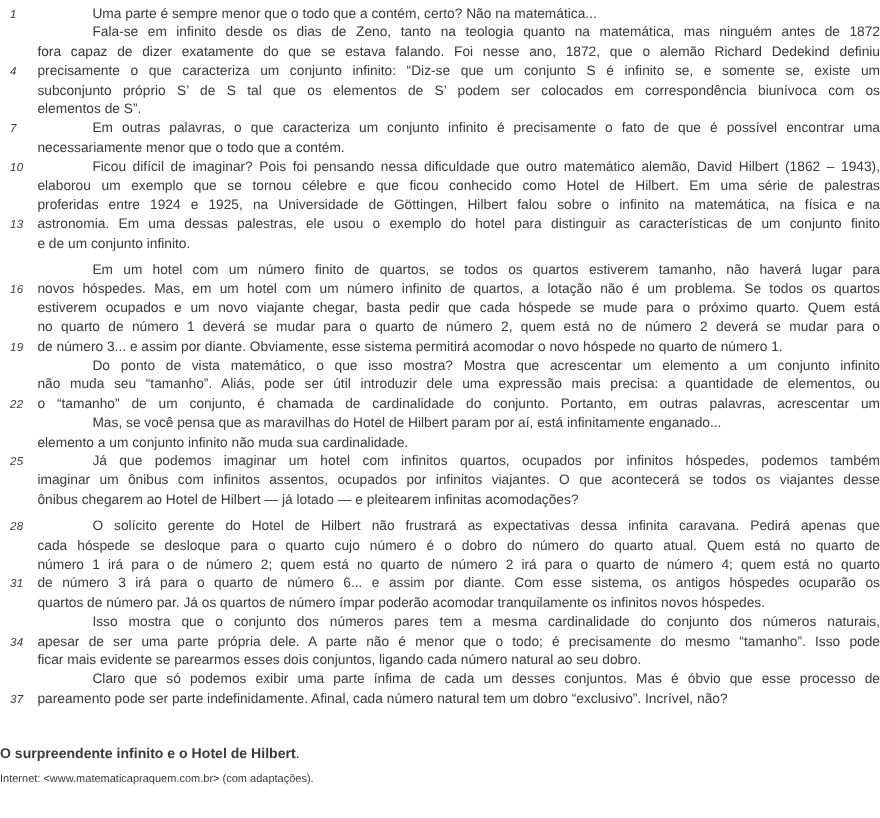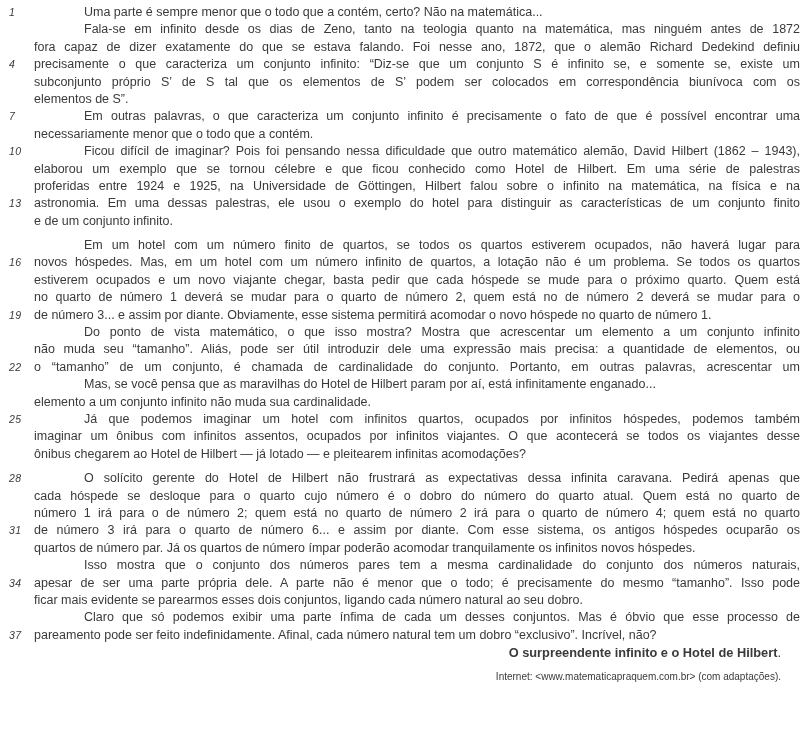--- a/index.html
+++ b/index.html
@@ -40,22 +40,22 @@
     padding-right: 0;
     font-size: 12.5px;
     line-height: 17.4px;
     text-align: justify;
     text-align-last: left;
     white-space: normal;
   }
   .ltext.stretch { text-align-last: justify; }
   .ltext.indent { text-indent: 50px; }
   .credit {
+    margin-top: 32px;
     padding-right: 19px;
-    text-align: right;
   }
   .credit-title {
     font-size: 12.8px;
     line-height: 17px;
   }
   .credit-title .ct-bold { font-weight: bold; }
   .credit-source {
     margin-top: 7px;
     font-size: 10px;
     line-height: 17px;
@@ -113,21 +113,21 @@
       <div class="line-row">
         <span class="lnum">13</span>
         <div class="ltext stretch">astronomia. Em uma dessas palestras, ele usou o exemplo do hotel para distinguir as características de um conjunto finito</div>
       </div>
       <div class="line-row">
         <span class="lnum"></span>
         <div class="ltext">e de um conjunto infinito.</div>
       </div>
       <div class="line-row gap">
         <span class="lnum"></span>
-        <div class="ltext indent stretch">Em um hotel com um número finito de quartos, se todos os quartos estiverem ocupados, não haverá lugar para</div>
+        <div class="ltext indent stretch">Em um hotel com um número finito de quartos, se todos os quartos estiverem tamanho, não haverá lugar para</div>
       </div>
       <div class="line-row">
         <span class="lnum">16</span>
         <div class="ltext stretch">novos hóspedes. Mas, em um hotel com um número infinito de quartos, a lotação não é um problema. Se todos os quartos</div>
       </div>
       <div class="line-row">
         <span class="lnum"></span>
         <div class="ltext stretch">estiverem ocupados e um novo viajante chegar, basta pedir que cada hóspede se mude para o próximo quarto. Quem está</div>
       </div>
       <div class="line-row">
@@ -201,20 +201,20 @@
       <div class="line-row">
         <span class="lnum"></span>
         <div class="ltext">ficar mais evidente se parearmos esses dois conjuntos, ligando cada número natural ao seu dobro.</div>
       </div>
       <div class="line-row">
         <span class="lnum"></span>
         <div class="ltext indent stretch">Claro que só podemos exibir uma parte ínfima de cada um desses conjuntos. Mas é óbvio que esse processo de</div>
       </div>
       <div class="line-row">
         <span class="lnum">37</span>
-        <div class="ltext">pareamento pode ser feito indefinidamente. Afinal, cada número natural tem um dobro “exclusivo”. Incrível, não?</div>
+        <div class="ltext">pareamento pode ser parte indefinidamente. Afinal, cada número natural tem um dobro “exclusivo”. Incrível, não?</div>
       </div>
     </div>
   <div class="credit">
     <div class="credit-title"><span class="ct-bold">O surpreendente infinito e o Hotel de Hilbert</span><span>.</span></div>
     <div class="credit-source">Internet: &lt;www.matematicapraquem.com.br&gt; (com adaptações).</div>
   </div>
 </div>
 
 </body></html>

